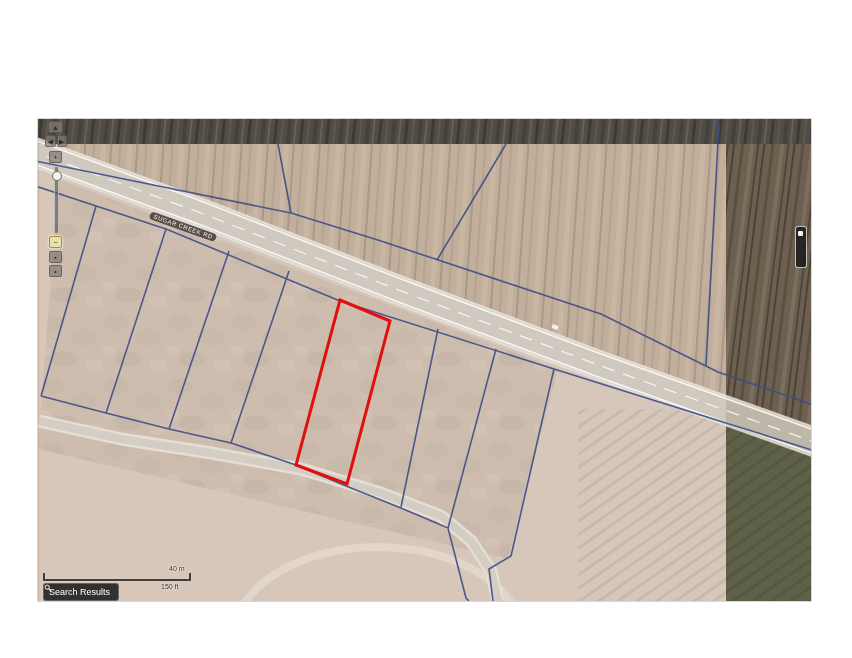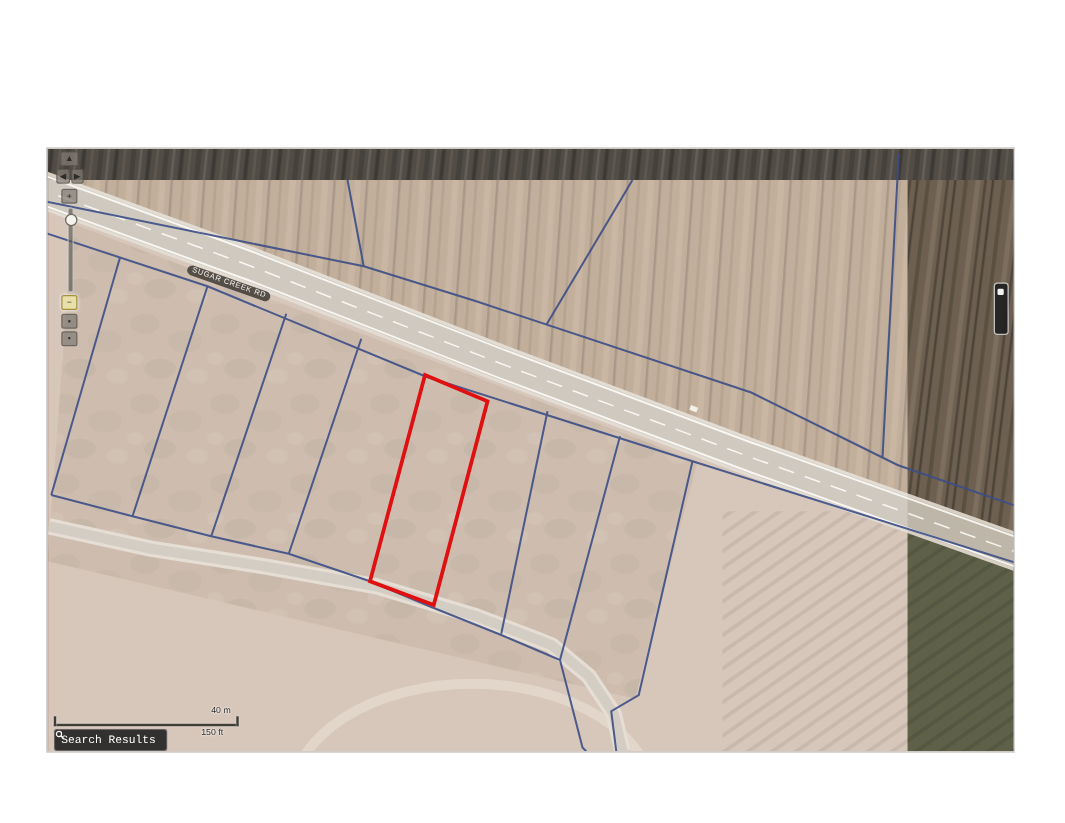--- a/index.html
+++ b/index.html
@@ -35,21 +35,21 @@
   .scalebar .tick{position:absolute;top:10px;width:2px;height:8px;background:#403c36;box-shadow:0 0 1px #fff;}
   .scalebar .t0{left:0;}
   .scalebar .t1{left:146px;}
   .scalebar .lbl{position:absolute;font-size:7px;text-shadow:0 0 2px #fff,0 0 2px #fff;white-space:nowrap;}
   .scalebar .metric{left:126px;top:2px;}
   .scalebar .imperial{left:118px;top:20px;}
 
   
   .search-btn{position:absolute;left:5px;top:464px;height:16px;background:var(--button-bg,rgba(25,25,25,.85));
               color:var(--button-text,#fff);border-radius:3px;display:flex;align-items:center;gap:4px;
-              padding:0 8px 0 5px;font-size:9px;z-index:30;cursor:pointer;border:1px solid rgba(255,255,255,.25);font-family:Liberation Mono, monospace;}
+              padding:0 8px 0 5px;font-size:9px;z-index:30;cursor:pointer;border:1px solid rgba(255,255,255,.25);}
   .search-btn svg{display:block;}
 
   
   .side-handle{position:absolute;left:757px;top:107px;width:10px;height:40px;background:rgba(28,28,28,.88);
                border:1px solid rgba(245,245,245,.75);border-radius:3px;z-index:30;cursor:pointer;}
   .side-handle .sq{position:absolute;left:2px;top:4px;width:5px;height:5px;background:#f2f2f2;border-radius:1px;}
 </style>
 </head>
 <body>
 

